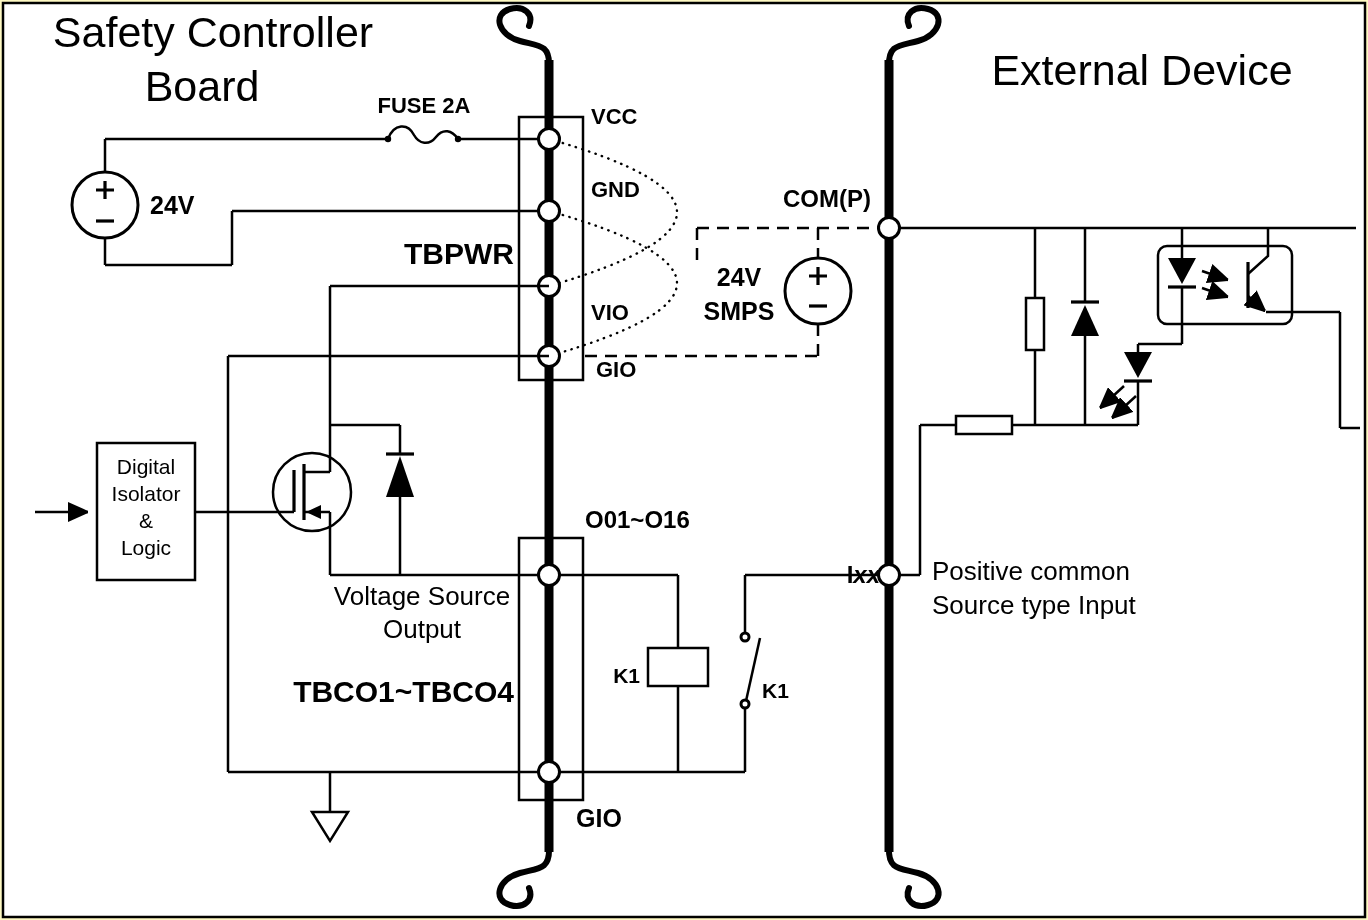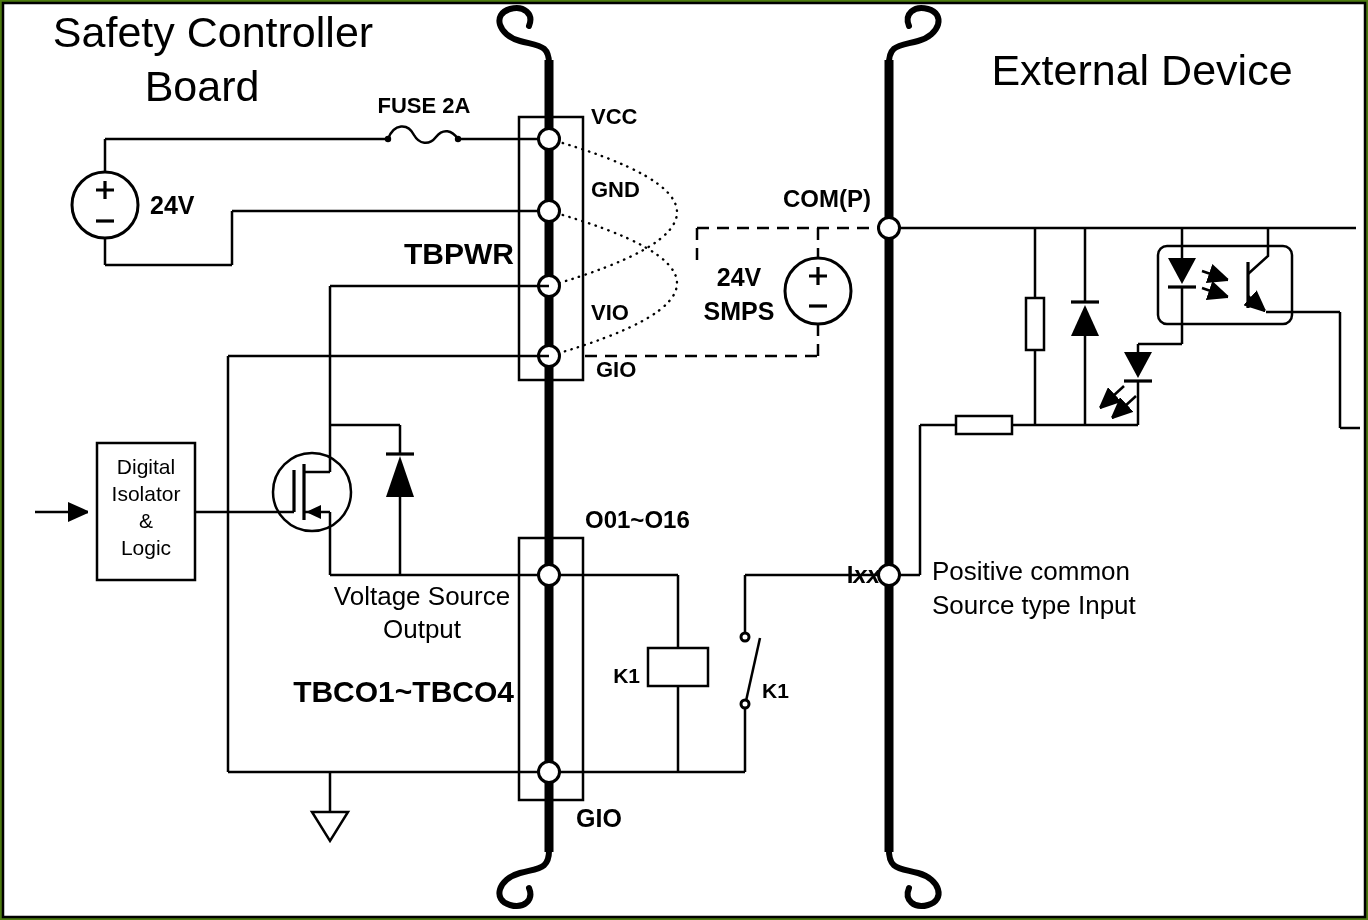--- a/index.html
+++ b/index.html
@@ -1,16 +1,16 @@
 <!DOCTYPE html>
 <html><head>
 <meta charset="utf-8">
 <style>
   html,body { margin:0; padding:0; background:#ffffff; }
-  .page { width:1368px; height:920px; position:relative; background:#4d7c0f; overflow:hidden; }
+  .page { width:1368px; height:920px; position:relative; background:#fef9c3; overflow:hidden; }
   svg { display:block; }
   text, tspan { font-family:"Liberation Sans","DejaVu Sans",sans-serif; fill:#000000; }
   .s42 { font-size:43px; }
   .b30 { font-size:30px; font-weight:bold; }
   .b25 { font-size:25px; font-weight:bold; }
   .b24 { font-size:24px; font-weight:bold; }
   .b22 { font-size:22px; font-weight:bold; }
   .b21 { font-size:21px; font-weight:bold; }
   .r26 { font-size:26px; }
   .r21 { font-size:21px; }

